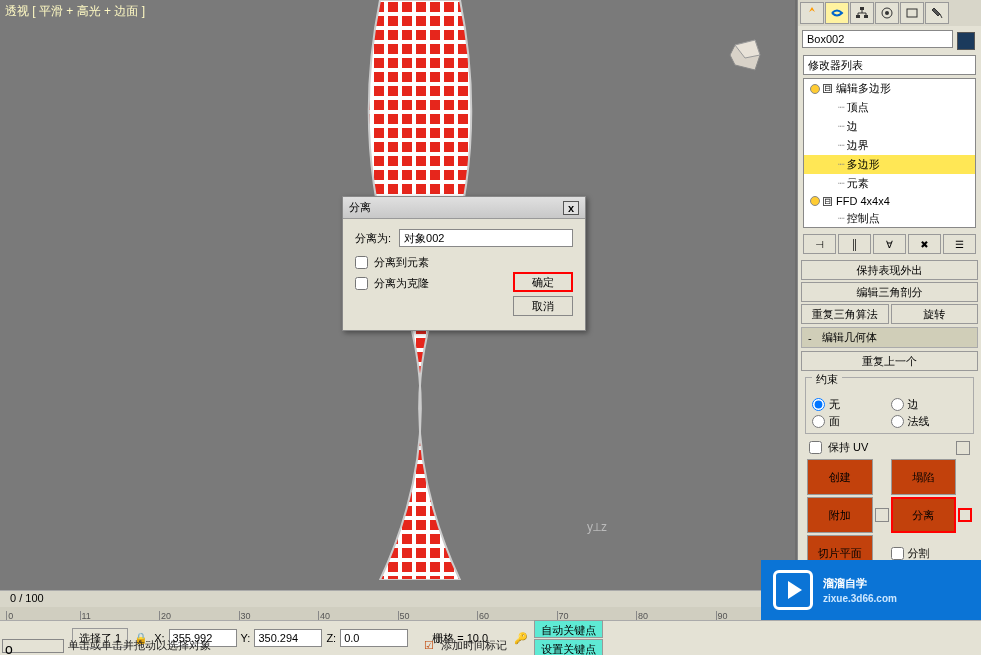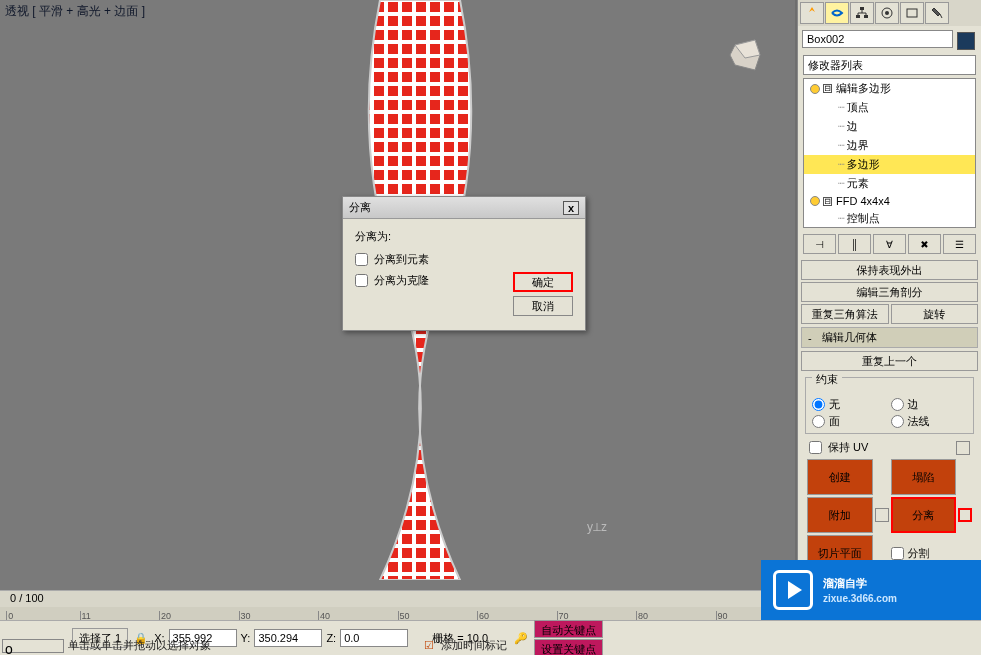--- a/index.html
+++ b/index.html
@@ -1,19 +1,19 @@
 <!DOCTYPE html>
 <html><head>
 <meta charset="utf-8">
 <style>
   * { box-sizing: border-box; margin: 0; padding: 0; font-family: "Microsoft YaHei", Arial, sans-serif; font-size: 11px; }
   body { width: 981px; height: 655px; background: #6e6e6e; overflow: hidden; position: relative; }
   
   .viewport { position: absolute; left: 0; top: 0; width: 795px; height: 590px; background: #7a7a7a; }
-  .viewport-label { position: absolute; left: 5px; top: 3px; color: #0f172a; font-size: 12px; }
+  .viewport-label { position: absolute; left: 5px; top: 3px; color: #fef9c3; font-size: 12px; }
   .viewcube { position: absolute; right: 25px; top: 30px; width: 50px; height: 50px; }
   .viewcube svg { width: 50px; height: 50px; }
   
   .model { position: absolute; left: 330px; top: 0; width: 180px; height: 580px; pointer-events: none; }
   
   .dialog { position: absolute; left: 342px; top: 196px; width: 244px; height: 135px; background: #e4e2d5; border: 1px solid #888; box-shadow: 2px 2px 5px rgba(0,0,0,0.4); }
   .dialog-title { background: linear-gradient(#e0e0e0, #c8c8c8); padding: 3px 6px; display: flex; justify-content: space-between; align-items: center; border-bottom: 1px solid #999; }
   .dialog-close { width: 16px; height: 14px; background: #e0e0e0; border: 1px solid #555; display: flex; align-items: center; justify-content: center; font-weight: bold; cursor: pointer; }
   .dialog-body { padding: 10px 12px; position: relative; height: calc(100% - 20px); }
   .dialog-row { display: flex; align-items: center; margin-bottom: 8px; }
@@ -79,21 +79,21 @@
   
   .status-bar { position: absolute; left: 0; bottom: 0; width: 981px; height: 35px; background: #e4e2d5; border-top: 1px solid #aaa; display: flex; align-items: center; padding: 2px; }
   .status-bar > * { margin-right: 4px; }
   .status-btn { height: 20px; padding: 2px 6px; background: #e4e2d5; border: 1px solid #999; }
   .coord-input { width: 68px; height: 18px; border: 1px solid #888; padding: 1px 3px; }
   .coord-label { font-size: 11px; }
   
   .status-lower { position: absolute; left: 68px; bottom: 2px; font-size: 11px; color: #222; }
   .physx { position: absolute; left: 2px; bottom: 2px; width: 62px; height: 14px; font-size: 14px; border: 1px solid #888; padding: 1px 2px; }
   
-  .auto-key { padding: 2px 6px; border: 1px solid #999; background: #be185d; height: 18px; text-align: center; }
+  .auto-key { padding: 2px 6px; border: 1px solid #999; background: #5eead4; height: 18px; text-align: center; }
   .dropdown-sm { height: 18px; border: 1px solid #888; background: #fff; padding: 1px 4px; width: 70px; }
   
   .key-icon { width: 18px; height: 18px; display: inline-flex; align-items: center; justify-content: center; }
 
   .right-y-axis { position: absolute; right: 188px; top: 520px; color: #bbb; font-size: 12px; }
 </style>
 </head>
 <body>
 
 <div class="viewport">
@@ -118,20 +118,21 @@
 </div>
 
 <div class="dialog">
   <div class="dialog-title">
     <span>分离</span>
     <span class="dialog-close">x</span>
   </div>
   <div class="dialog-body">
     <div class="dialog-row">
       <label>分离为:</label>
+      <input type="text" value="对象002" style="">
     </div>
     <div class="dialog-check">
       <input type="checkbox" style="">
       <span>分离到元素</span>
     </div>
     <div class="dialog-check">
       <input type="checkbox" style="">
       <span>分离为克隆</span>
     </div>
     <div class="dialog-btns">

